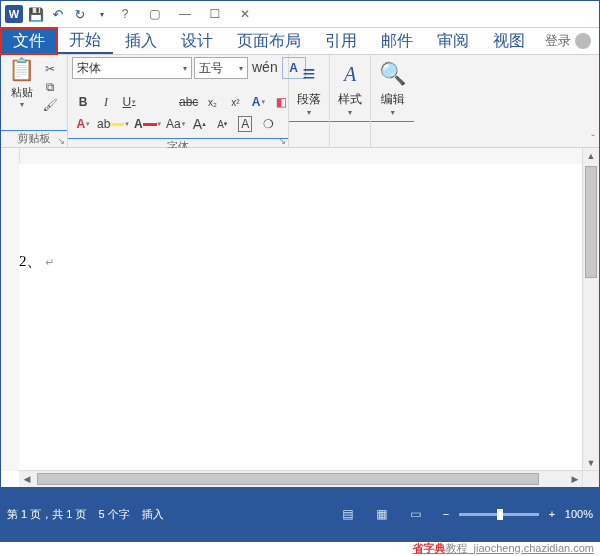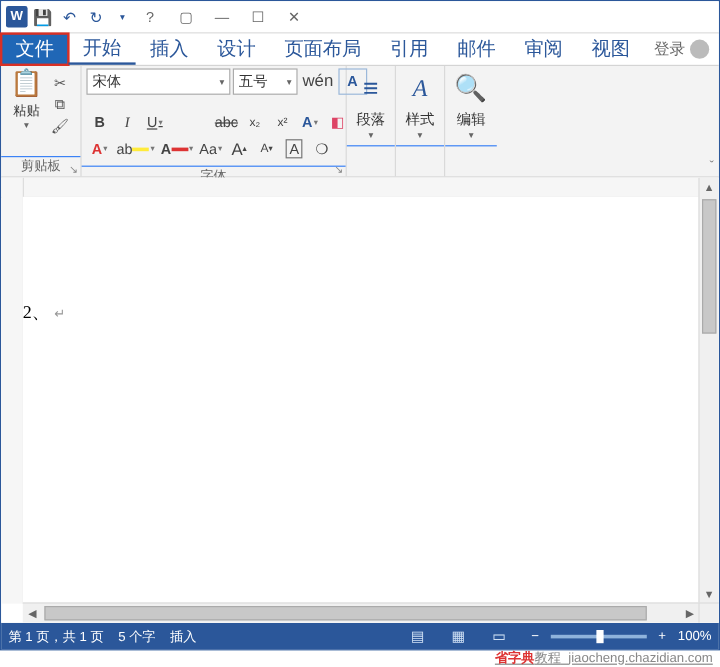--- a/index.html
+++ b/index.html
@@ -80,21 +80,21 @@
   .scroll-v .arrow { height:16px; font-size:9px; color:#666; display:flex; align-items:center; justify-content:center; width:100%;}
   .scroll-v .track { flex:1; position:relative; width:100%; }
   .scroll-v .thumb { position:absolute; left:2px; right:2px; top:2px; height:110px; background:#c8c8c8; border:1px solid #aaa;}
   .scroll-h { position:absolute; left:18px; right:16px; bottom:0; height:16px; background:#f0f0f0; border-top:1px solid #ddd; display:flex; align-items:center;}
   .scroll-h .arrow { width:16px; font-size:9px; color:#666; text-align:center;}
   .scroll-h .track { flex:1; position:relative; height:100%; }
   .scroll-h .thumb { position:absolute; top:2px; bottom:2px; left:2px; width:500px; background:#c8c8c8; border:1px solid #aaa;}
   .scroll-corner { position:absolute; right:0; bottom:0; width:16px; height:16px; background:#f0f0f0; border-left:1px solid #ddd; border-top:1px solid #ddd;}
 
   
-  .status { height:22px; background:#2b579a; color:#fff; display:flex; align-items:center; font-size:11px; padding:0 6px; gap:12px;}
+  .status { height:22px; background:#2b579a; color:#fff; display:flex; align-items:center; font-size:11px; padding:16px 6px; gap:12px;}
   .status .spacer { flex:1;}
   .status .vbtn { width:22px; height:18px; display:flex; align-items:center; justify-content:center; color:#cfe0f4; font-size:12px;}
   .zoom { display:flex; align-items:center; gap:6px;}
   .zoom .slider { width:80px; height:3px; background:#8fb3dc; position:relative;}
   .zoom .slider .knob { position:absolute; left:38px; top:-4px; width:6px; height:11px; background:#fff;}
   .zoom .pm { width:14px; text-align:center;}
 
   
   .footer { position:absolute; bottom:0; right:6px; font-size:11px; color:#888;text-decoration:underline;}
   .footer .logo { color:#d33; font-weight:bold;}

